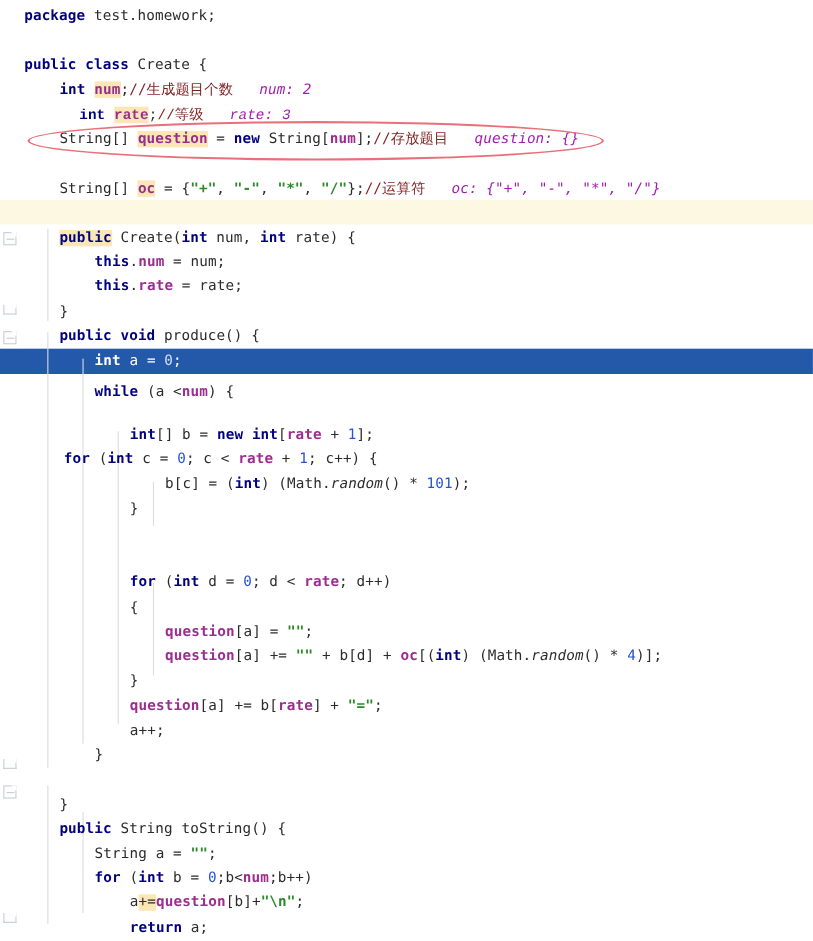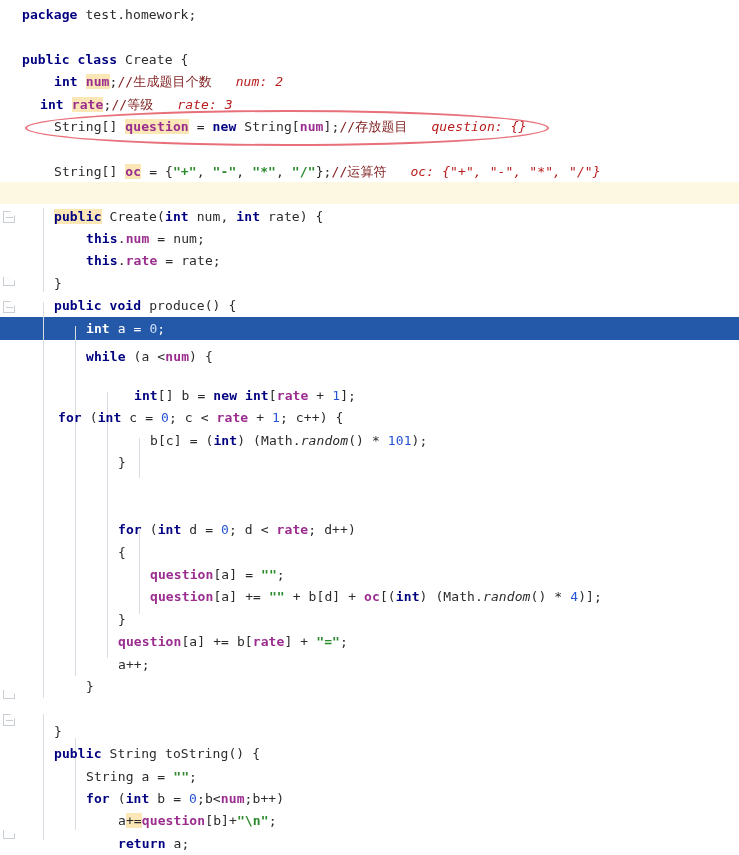--- a/index.html
+++ b/index.html
@@ -78,21 +78,21 @@
   .fldhl{color:#9b2d8f;font-weight:bold;background:#fae7b5;}
   .kwhl{color:#000080;font-weight:bold;background:#fae7b5;}
   .ophl{background:#fae7b5;}
   .str{color:#2c8a2c;font-weight:bold;}
   .num{color:#2454d4;}
   .cmt{color:#7f1d1d;}
   .it{font-style:italic;}
   .pl{color:#2b2b2b;}
   
   .hint{
-    color:#b91c1c;font-style:italic;font-weight:normal;
+    color:#a21caf;font-style:italic;font-weight:normal;
   }
   
   .ellipse{
     position:absolute;
     border:2px solid #e8707a;
     border-radius:50%;
     z-index:6;
     pointer-events:none;
     background:transparent;
   }
@@ -123,34 +123,34 @@
       <div class="fold corner end" style="top: 690px;"></div>
       <div class="fold corner minus" style="top: 714px;"></div>
       <div class="fold corner end" style="top: 830px;"></div>
     </div>
 
   <div class="code" id="code">
       <div class="line" style="position: absolute; top: 4px; left: 0px; padding-left: 22px;"><span class="kw">package</span><span class="pl"> test.homework;</span></div>
       <div class="line" style="position: absolute; top: 26.4px; left: 0px; padding-left: 22px;">&nbsp;</div>
       <div class="line" style="position: absolute; top: 48.8px; left: 0px; padding-left: 22px;"><span class="kw">public</span><span class="pl"> </span><span class="kw">class</span><span class="pl"> Create {</span></div>
       <div class="line" style="position: absolute; top: 71.2px; left: 0px; padding-left: 54px;"><span class="kw">int</span><span class="pl"> </span><span class="fldhl">num</span><span class="pl">;</span><span class="cmt">//生成题目个数</span><span class="hint">   num: 2</span></div>
-      <div class="line" style="position: absolute; top: 93.6px; left: 0px; padding-left: 40px;"><span class="kw">int</span><span class="pl"> </span><span class="fldhl">rate</span><span class="pl">;</span><span class="cmt">//等级</span><span class="hint">   rate: 3</span></div>
+      <div class="line" style="position: absolute; top: 93.6px; left: 0px; padding-left: 72px; font-family: Liberation Mono, monospace;"><span class="kw">int</span><span class="pl"> </span><span class="fldhl">rate</span><span class="pl">;</span><span class="cmt">//等级</span><span class="hint">   rate: 3</span></div>
       <div class="line" style="position: absolute; top: 116px; left: 0px; padding-left: 54px;"><span class="pl">String[] </span><span class="fldhl">question</span><span class="pl"> = </span><span class="kw">new</span><span class="pl"> String[</span><span class="fld">num</span><span class="pl">];</span><span class="cmt">//存放题目</span><span class="hint">   question: {}</span></div>
       <div class="line" style="position: absolute; top: 138.4px; left: 0px; padding-left: 22px;">&nbsp;</div>
       <div class="line" style="position: absolute; top: 160.8px; left: 0px; padding-left: 54px;"><span class="pl">String[] </span><span class="fldhl">oc</span><span class="pl"> = {</span><span class="str">"+"</span><span class="pl">, </span><span class="str">"-"</span><span class="pl">, </span><span class="str">"*"</span><span class="pl">, </span><span class="str">"/"</span><span class="pl">};</span><span class="cmt">//运算符</span><span class="hint">   oc: {"+", "-", "*", "/"}</span></div>
       <div class="line" style="position: absolute; top: 183.2px; left: 0px; padding-left: 22px;">&nbsp;</div>
       <div class="line" style="position: absolute; top: 205.6px; left: 0px; padding-left: 54px;"><span class="kwhl">public</span><span class="pl"> Create(</span><span class="kw">int</span><span class="pl"> num, </span><span class="kw">int</span><span class="pl"> rate) {</span></div>
       <div class="line" style="position: absolute; top: 228px; left: 0px; padding-left: 86px;"><span class="kw">this</span><span class="pl">.</span><span class="fld">num</span><span class="pl"> = num;</span></div>
       <div class="line" style="position: absolute; top: 250.4px; left: 0px; padding-left: 86px;"><span class="kw">this</span><span class="pl">.</span><span class="fld">rate</span><span class="pl"> = rate;</span></div>
       <div class="line" style="position: absolute; top: 272.8px; left: 0px; padding-left: 54px;"><span class="pl">}</span></div>
       <div class="line" style="position: absolute; top: 295.2px; left: 0px; padding-left: 54px;"><span class="kw">public</span><span class="pl"> </span><span class="kw">void</span><span class="pl"> produce() {</span></div>
       <div class="line sel" style="position: absolute; top: 317.6px; left: 0px; padding-left: 86px;"><span class="kw">int</span><span class="pl"> a = </span><span class="num">0</span><span class="pl">;</span></div>
       <div class="line" style="position: absolute; top: 340px; left: 0px; padding-left: 22px;">&nbsp;</div>
       <div class="line" style="position: absolute; top: 346px; left: 0px; padding-left: 86px;"><span class="kw">while</span><span class="pl"> (a &lt;</span><span class="fld">num</span><span class="pl">) {</span></div>
-      <div class="line" style="position: absolute; top: 384.8px; left: 16px; padding-left: 118px;"><span class="kw">int</span><span class="pl">[] b = </span><span class="kw">new</span><span class="pl"> </span><span class="kw">int</span><span class="pl">[</span><span class="fld">rate</span><span class="pl"> + </span><span class="num">1</span><span class="pl">];</span></div>
+      <div class="line" style="position: absolute; top: 384.8px; left: 0px; padding-left: 118px;"><span class="kw">int</span><span class="pl">[] b = </span><span class="kw">new</span><span class="pl"> </span><span class="kw">int</span><span class="pl">[</span><span class="fld">rate</span><span class="pl"> + </span><span class="num">1</span><span class="pl">];</span></div>
       <div class="line" style="position: absolute; top: 407.2px; left: 0px; padding-left: 58px;"><span class="kw">for</span><span class="pl"> (</span><span class="kw">int</span><span class="pl"> c = </span><span class="num">0</span><span class="pl">; c &lt; </span><span class="fld">rate</span><span class="pl"> + </span><span class="num">1</span><span class="pl">; c++) {</span></div>
       <div class="line" style="position: absolute; top: 429.6px; left: 0px; padding-left: 150px;"><span class="pl">b[c] = (</span><span class="kw">int</span><span class="pl">) (Math.</span><span class="it">random</span><span class="pl">() * </span><span class="num">101</span><span class="pl">);</span></div>
       <div class="line" style="position: absolute; top: 452px; left: 0px; padding-left: 118px;"><span class="pl">}</span></div>
       <div class="line" style="position: absolute; top: 474.4px; left: 0px; padding-left: 22px;">&nbsp;</div>
       <div class="line" style="position: absolute; top: 496.8px; left: 0px; padding-left: 22px;">&nbsp;</div>
       <div class="line" style="position: absolute; top: 519.2px; left: 0px; padding-left: 118px;"><span class="kw">for</span><span class="pl"> (</span><span class="kw">int</span><span class="pl"> d = </span><span class="num">0</span><span class="pl">; d &lt; </span><span class="fld">rate</span><span class="pl">; d++)</span></div>
       <div class="line" style="position: absolute; top: 541.6px; left: 0px; padding-left: 118px;"><span class="pl">{</span></div>
       <div class="line" style="position: absolute; top: 564px; left: 0px; padding-left: 150px;"><span class="fld">question</span><span class="pl">[a] = </span><span class="str">""</span><span class="pl">;</span></div>
       <div class="line" style="position: absolute; top: 586.4px; left: 0px; padding-left: 150px;"><span class="fld">question</span><span class="pl">[a] += </span><span class="str">""</span><span class="pl"> + b[d] + </span><span class="fld">oc</span><span class="pl">[(</span><span class="kw">int</span><span class="pl">) (Math.</span><span class="it">random</span><span class="pl">() * </span><span class="num">4</span><span class="pl">)];</span></div>
       <div class="line" style="position: absolute; top: 608.8px; left: 0px; padding-left: 118px;"><span class="pl">}</span></div>

